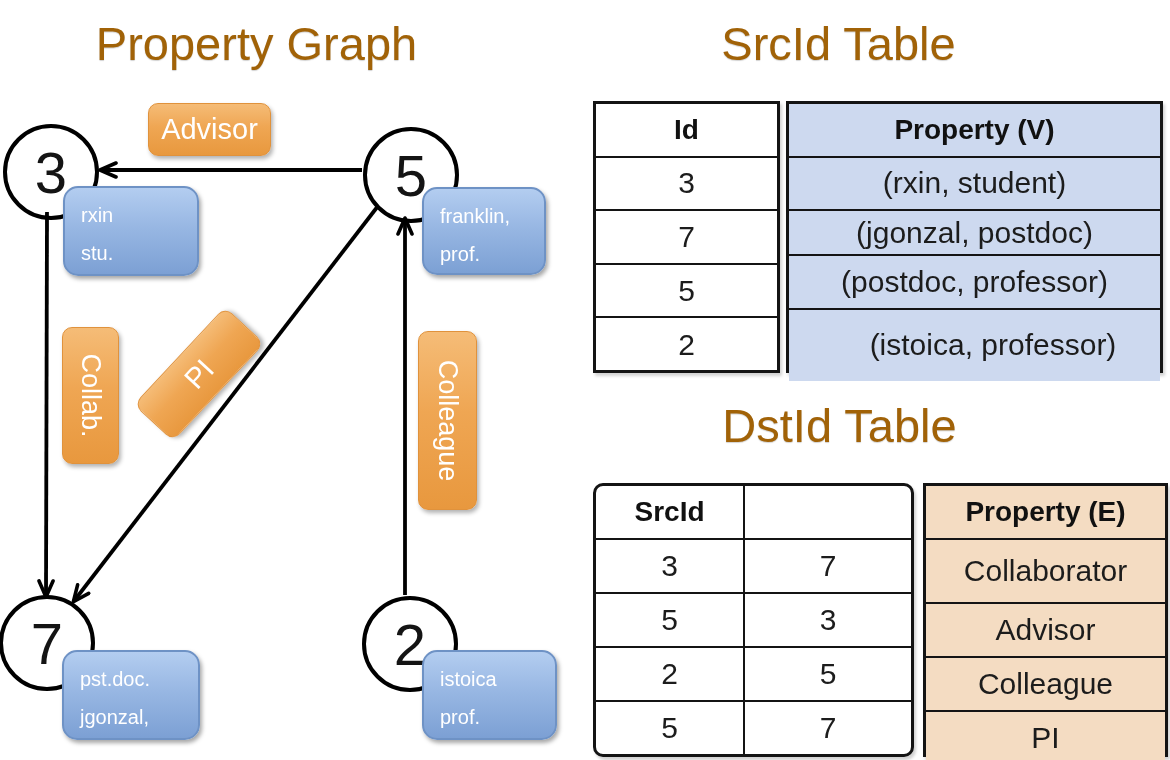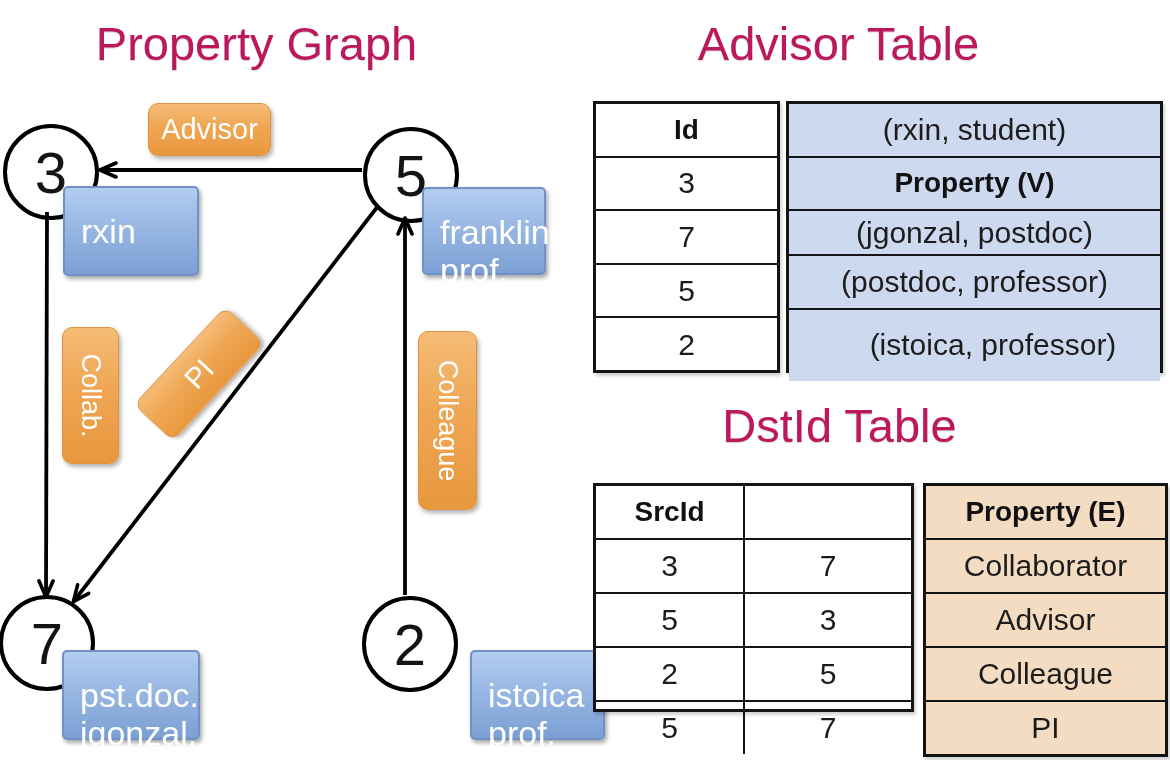--- a/index.html
+++ b/index.html
@@ -3,35 +3,35 @@
 <meta charset="utf-8">
 <style>
   html,body{margin:0;padding:0;background:#ffffff;}
   body{width:1170px;height:760px;position:relative;overflow:hidden;
        font-family:"Liberation Sans",sans-serif;color:#1a1a1a;}
   .panel{position:absolute;top:0;height:760px;}
   #left-panel{left:0;width:585px;}
   #right-panel{left:585px;width:585px;}
 
   .big-title{position:absolute;font-size:47px;font-weight:400;letter-spacing:0px;
-             color:#be185d;text-align:center;white-space:nowrap;
+             color:#a16207;text-align:center;white-space:nowrap;
              text-shadow:0 1px 1px rgba(0,0,0,0.18);}
   #pg-title{left:0;top:16px;width:513px;}
   #vt-title{left:0;top:16px;width:507px;}
   #et-title{left:0;top:398px;width:509px;}
 
   
   #edges-svg{position:absolute;left:0;top:0;width:585px;height:760px;}
   .vertex{position:absolute;width:88px;height:88px;border:4px solid #000;border-radius:50%;
           background:#fff;display:flex;align-items:center;justify-content:center;
           font-size:58px;font-weight:400;color:#141414;}
-  .vlabel{position:absolute;border-radius:5px;color:#fff;
+  .vlabel{position:absolute;border-radius:15px;color:#fff;
           background:linear-gradient(180deg,#b3cdf0 0%,#98b7e3 45%,#7ca0d4 100%);
           border:2px solid #6e92c5;box-shadow:2px 3px 4px rgba(0,0,0,0.35);
-          font-size:34px;line-height:38px;padding:24px 0 0 16px;box-sizing:border-box;}
+          font-size:20px;line-height:38px;padding:8px 0 0 16px;box-sizing:border-box;}
   .elabel{position:absolute;border-radius:10px;color:#fff;
           background:linear-gradient(180deg,#f5bc77 0%,#efa653 45%,#e8983e 100%);
           border:1px solid #e0923c;box-shadow:2px 3px 4px rgba(0,0,0,0.3);
           display:flex;align-items:center;justify-content:center;box-sizing:border-box;
           font-size:29px;}
   .elabel .vtext{transform:rotate(90deg);white-space:nowrap;font-size:27px;}
 
   
   .tbl-row-wrap{position:absolute;display:flex;}
   .subtbl{border:3px solid #141414;box-sizing:border-box;background:#fff;
@@ -84,38 +84,39 @@
   </div>
   <div class="elabel" style="left:132px;top:347px;width:134px;height:54px;transform:rotate(-47deg);">
     <span>PI</span>
   </div>
   <div class="elabel" style="left:418px;top:331px;width:59px;height:179px;">
     <span class="vtext">Colleague</span>
   </div>
 
   <div class="vlabel" style="left:63px;top:186px;width:136px;height:90px;">
     <div>rxin</div>
+    <div>stu.</div>
   </div>
   <div class="vlabel" style="left:422px;top:187px;width:124px;height:88px;">
     <div>franklin,</div>
     <div>prof.</div>
   </div>
   <div class="vlabel" style="left:62px;top:650px;width:138px;height:90px;">
     <div>pst.doc.</div>
     <div>jgonzal,</div>
   </div>
-  <div class="vlabel" style="left:422px;top:650px;width:135px;height:90px;margin-left:48px;">
+  <div class="vlabel" style="left:422px;top:650px;width:135px;height:90px;">
     <div>istoica</div>
     <div>prof.</div>
   </div>
 </section>
 
 <section class="panel" id="right-panel">
 
-  <div class="big-title" id="vt-title">Advisor Table</div>
+  <div class="big-title" id="vt-title">SrcId Table</div>
 
   <div class="tbl-row-wrap" style="left:8px;top:101px;gap:6px;border-radius:15px;">
     <div class="subtbl" style="width:187px;height:272px;">
       <div class="trow" style="height:53.6px;">
           <div class="cell hdr" style="width:100%;">Id</div>
         </div>
       <div class="trow" style="height:53.6px;">
           <div class="cell" style="width:100%;">3</div>
         </div>
       <div class="trow" style="height:53.6px;">
@@ -123,41 +124,41 @@
         </div>
       <div class="trow" style="height:53.6px;">
           <div class="cell" style="width:100%;">5</div>
         </div>
       <div class="trow" style="height:53.2px;">
           <div class="cell" style="width:100%;">2</div>
         </div>
     </div>
     <div class="subtbl blue-bg" style="width:377px;height:272px;">
       <div class="trow blue-bg" style="height:53.6px;">
-          <div class="cell" style="width:100%;">(rxin, student)</div>
+          <div class="cell hdr" style="width:100%;">Property (V)</div>
         </div>
       <div class="trow blue-bg" style="height:53.6px;">
-          <div class="cell hdr" style="width:100%;">Property (V)</div>
+          <div class="cell" style="width:100%;">(rxin, student)</div>
         </div>
       <div class="trow blue-bg" style="height:45px;">
           <div class="cell" style="width:100%;">(jgonzal, postdoc)</div>
         </div>
       <div class="trow blue-bg" style="height:53.6px;">
           <div class="cell" style="width:100%;">(postdoc, professor)</div>
         </div>
       <div class="trow blue-bg" style="height:71px;padding-left:37px;">
           <div class="cell" style="width:100%;">(istoica, professor)</div>
         </div>
     </div>
   </div>
 
   <div class="big-title" id="et-title">DstId Table</div>
 
   <div class="tbl-row-wrap" style="left:8px;top:483px;gap:9px;">
-    <div class="subtbl" style="width:321px;height:229px;">
+    <div class="subtbl" style="width:321px;height:274px;border-radius:10px;">
       <div class="trow" style="height:54px;">
         <div class="cell hdr vsplit" style="width:149px;">SrcId</div>
       </div>
       <div class="trow" style="height:54px;">
         <div class="cell vsplit" style="width:149px;">3</div>
         <div class="cell" style="flex:1;">7</div>
       </div>
       <div class="trow" style="height:54px;">
         <div class="cell vsplit" style="width:149px;">5</div>
         <div class="cell" style="flex:1;">3</div>
@@ -168,21 +169,21 @@
       </div>
       <div class="trow" style="height:52px;">
         <div class="cell vsplit" style="width:149px;">5</div>
         <div class="cell" style="flex:1;">7</div>
       </div>
     </div>
     <div class="subtbl peach-bg" style="width:245px;height:274px;">
       <div class="trow peach-bg" style="height:54px;">
           <div class="cell hdr" style="width:100%;border-radius:14px;">Property (E)</div>
         </div>
-      <div class="trow peach-bg" style="height:54px;">
+      <div class="trow peach-bg" style="height:64px;">
           <div class="cell" style="width:100%;">Collaborator</div>
         </div>
       <div class="trow peach-bg" style="height:54px;">
           <div class="cell" style="width:100%;">Advisor</div>
         </div>
       <div class="trow peach-bg" style="height:54px;">
           <div class="cell" style="width:100%;">Colleague</div>
         </div>
       <div class="trow peach-bg" style="height:52px;">
           <div class="cell" style="width:100%;">PI</div>

